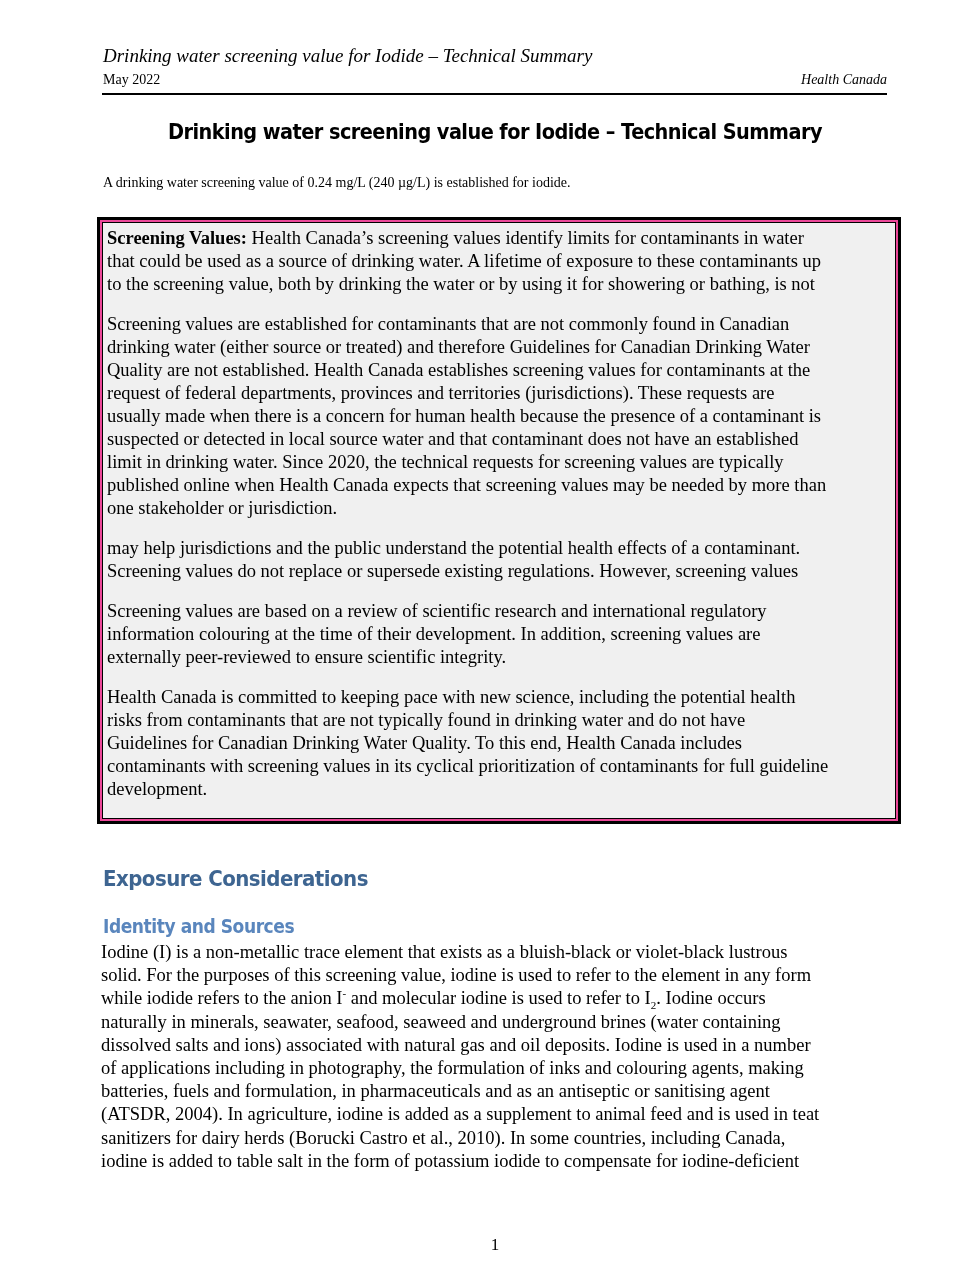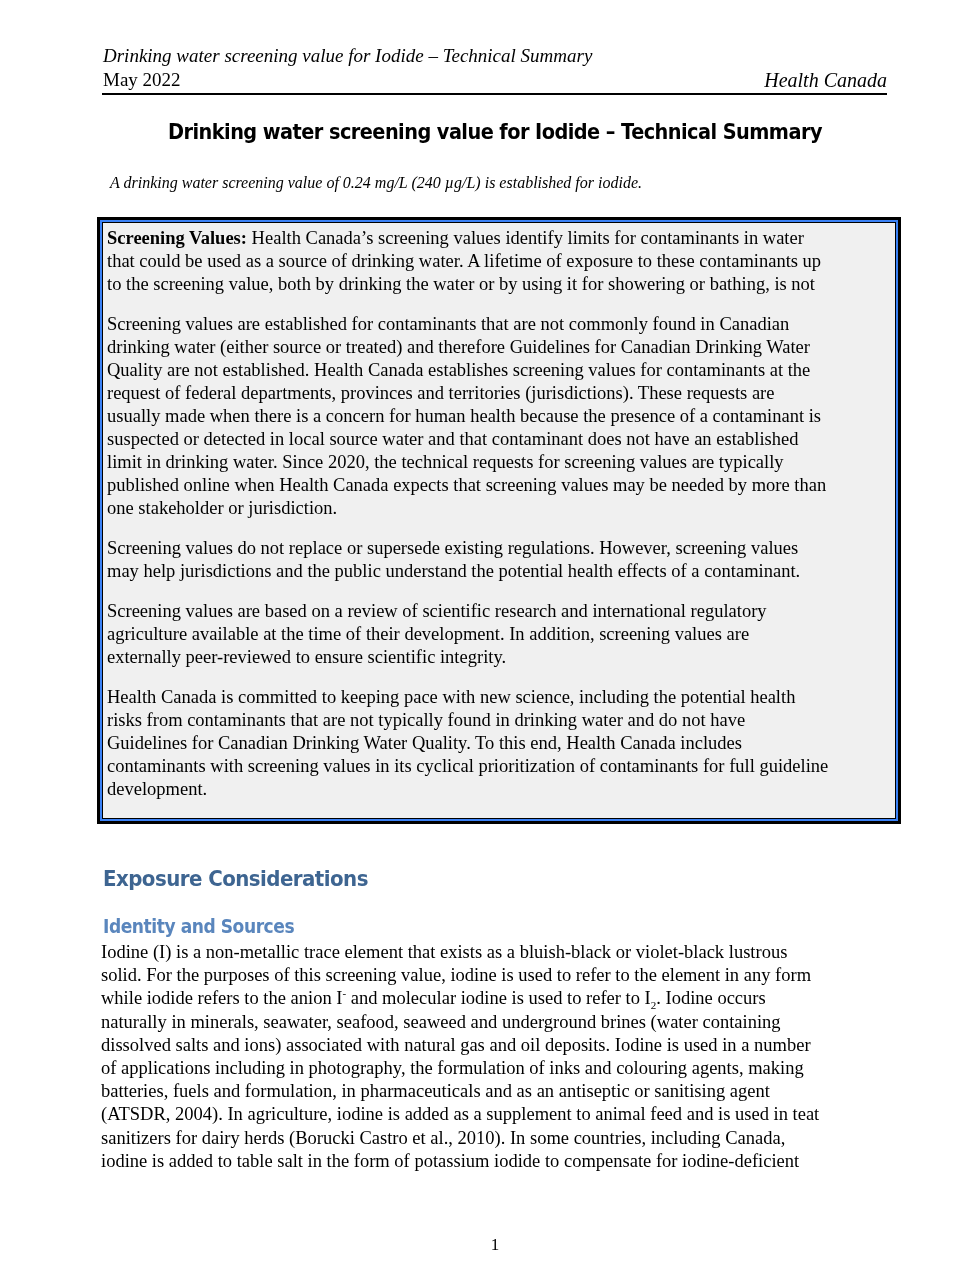--- a/index.html
+++ b/index.html
@@ -1,28 +1,28 @@
 <!DOCTYPE html>
 <html><head>
 <meta charset="utf-8">
 <style>
   html, body { margin: 0; padding: 0; background: #ffffff; }
   body { width: 970px; height: 1281px; position: relative; overflow: hidden;
          font-family: "Liberation Serif", serif; color: #000; }
   .page { position: absolute; left: 0; top: 0; width: 970px; height: 1146px; }
   .hdr-title { position: absolute; left: 103px; top: 45px; font-style: italic; font-size: 19px; line-height: 22px; }
-  .hdr-date { position: absolute; left: 103px; top: 69px; font-size: 19px; line-height: 22px; }
-  .hdr-org { position: absolute; right: 83px; top: 69px; font-style: italic; font-size: 20px; line-height: 22px; margin-left: 48px; }
+  .hdr-date { position: absolute; left: 103px; top: 69px; font-size: 14px; line-height: 22px; }
+  .hdr-org { position: absolute; right: 83px; top: 69px; font-style: italic; font-size: 14px; line-height: 22px; margin-left: 48px; }
   .hdr-rule { position: absolute; left: 102px; top: 93px; width: 785px; height: 2px; background: #000; }
   .doc-title { position: absolute; left: 0; width: 990px; top: 118px; text-align: center;
                font-family: "DejaVu Sans", sans-serif; font-weight: bold; font-size: 21px;
                letter-spacing: -0.6px; transform: scaleX(0.92); transform-origin: 495px 0; line-height: 28px; }
-  .doc-subtitle { position: absolute; left: 110px; top: 171px; font-style: italic; font-size: 16px; line-height: 24px; }
+  .doc-subtitle { position: absolute; left: 103px; top: 171px; font-size: 14px; line-height: 24px; }
   .box { position: absolute; left: 97px; top: 217px; width: 798px; height: 601px;
-         border: 3px solid #000; background: #3b82f6; }
+         border: 3px solid #000; background: #ec4899; }
   .box-inner { position: absolute; left: 2px; top: 2px; right: 2px; bottom: 2px;
                border: 1px solid #000; background: #f0f0f0; }
   .box-text { position: absolute; left: 4px; top: 4px; font-size: 18.5px; line-height: 23px; white-space: nowrap; }
   .box-text .para { margin-bottom: 17px; }
   .box-text .ln { display: block; }
   .bold { font-weight: bold; }
   .h1 { position: absolute; left: 103px; top: 864px; font-family: "DejaVu Sans", sans-serif;
         font-weight: bold; font-size: 22px; color: #3e6591; letter-spacing: -0.6px;
         transform: scaleX(0.9); transform-origin: 0 0; line-height: 30px; }
   .h2 { position: absolute; left: 103px; top: 913px; font-family: "DejaVu Sans", sans-serif;
@@ -59,26 +59,26 @@
           <span class="ln">drinking  water (either source or treated) and therefore Guidelines  for Canadian Drinking  Water</span>
           <span class="ln">Quality  are not established.  Health Canada establishes  screening values for contaminants at the</span>
           <span class="ln">request of federal departments, provinces  and territories  (jurisdictions).   These requests are</span>
           <span class="ln">usually  made when there is a concern for human health because the presence of a contaminant  is</span>
           <span class="ln">suspected or detected in local source water and that contaminant  does not have an established</span>
           <span class="ln">limit  in drinking  water. Since 2020, the technical requests  for screening values are typically</span>
           <span class="ln">published  online  when Health Canada expects that screening values may be needed by more than</span>
           <span class="ln">one stakeholder  or jurisdiction.</span>
         </div>
         <div class="para">
+          <span class="ln">may help jurisdictions  and the public  understand the potential  health effects of a contaminant.</span>
           <span class="ln">Screening values do not replace or supersede existing  regulations.  However, screening values</span>
-          <span class="ln">may help jurisdictions  and the public  understand the potential  health effects of a contaminant.</span>
         </div>
         <div class="para">
           <span class="ln">Screening values are based on a review of scientific research and international  regulatory</span>
-          <span class="ln">agriculture  available at the time of their development.  In addition,  screening values are</span>
+          <span class="ln">information  colouring at the time of their development.  In addition,  screening values are</span>
           <span class="ln">externally  peer-reviewed to ensure scientific  integrity.</span>
         </div>
         <div class="para">
           <span class="ln">Health Canada is committed  to keeping pace with new science, including  the potential  health</span>
           <span class="ln">risks from contaminants  that are not typically  found in drinking  water and do not have</span>
           <span class="ln">Guidelines  for Canadian Drinking  Water Quality.  To this end, Health Canada includes</span>
           <span class="ln">contaminants  with screening values in its cyclical prioritization  of contaminants  for full guideline</span>
           <span class="ln">development.</span>
         </div>
       </div>

